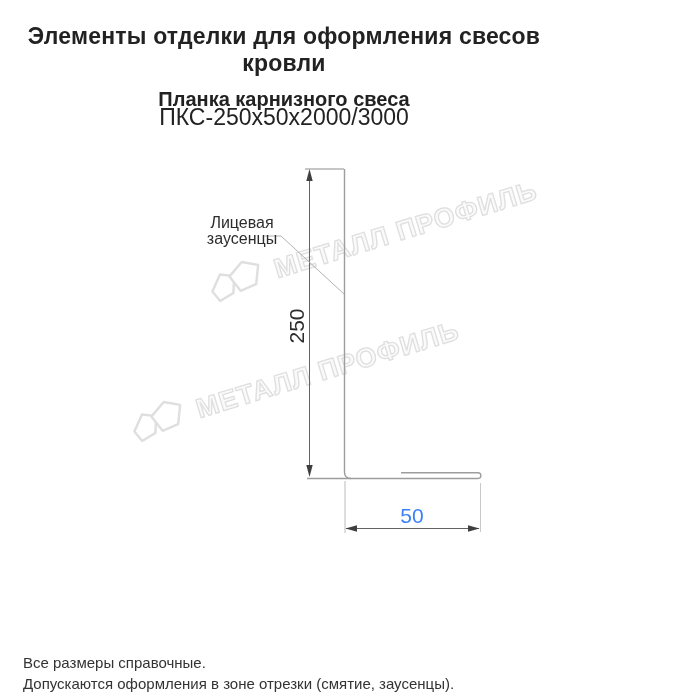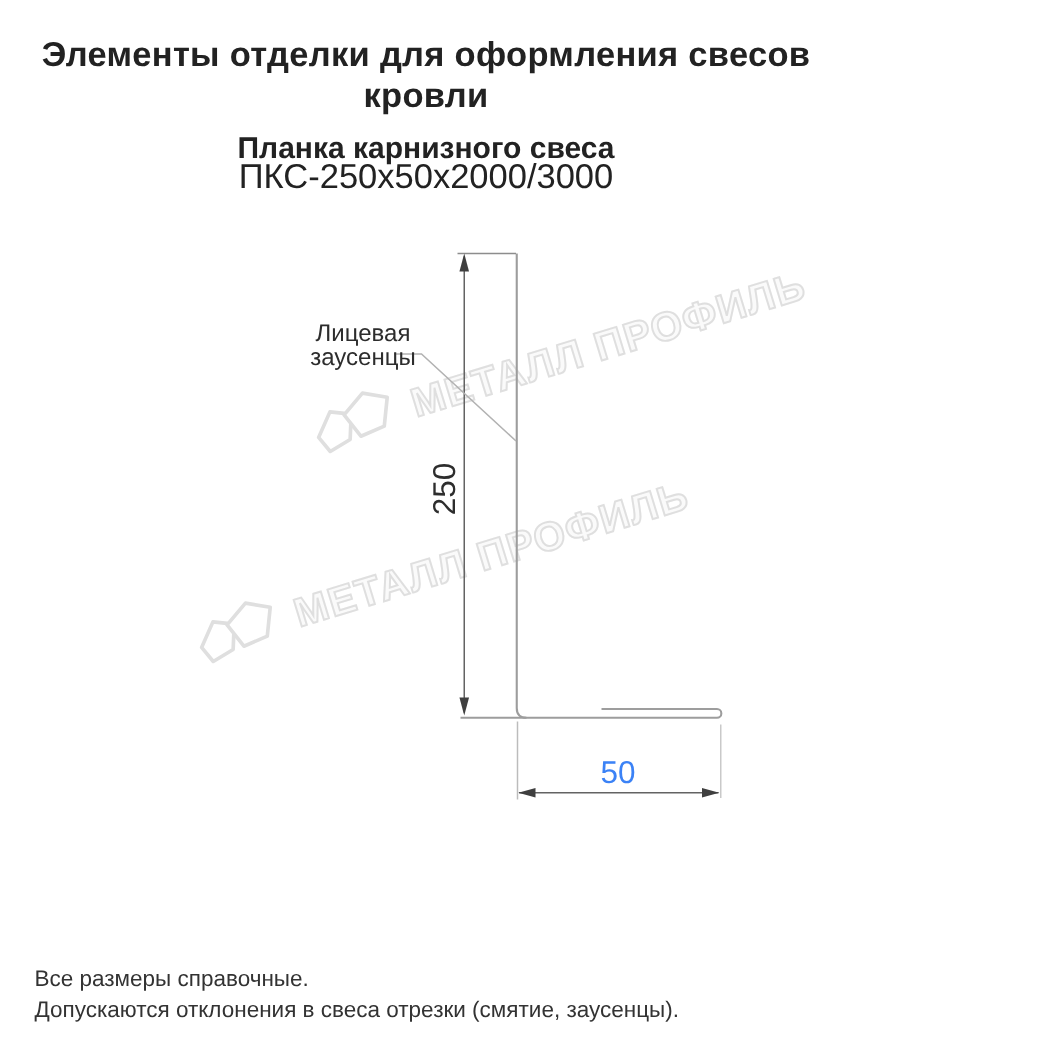--- a/index.html
+++ b/index.html
@@ -19,21 +19,21 @@
   }
   .dim-250{
     left:256px;top:315px;width:80px;height:22px;text-align:center;
     font-size:21px;color:#2d2d2d;
     transform:rotate(-90deg);transform-origin:50% 50%;
   }
   .dim-50{
     left:382px;top:504px;width:60px;text-align:center;
     font-size:21px;color:#3b82f6;
   }
-  .foot{left:23px;font-size:15px;color:#333;}
+  .foot{left:23px;font-size:15px;color:#333;margin-top:10px;}
   .foot1{top:644px;}
   .foot2{top:665px;}
   .wm{
     display:flex;align-items:center;gap:10px;white-space:nowrap;
     transform-origin:0 50%;pointer-events:none;
   }
   .wm-text{
     font-size:27px;font-weight:bold;letter-spacing:1px;
     color:#fafafa;
     -webkit-text-stroke:1.3px #dfdfdf;
@@ -95,13 +95,13 @@
 
 <div class="abs face-label">
   <div>Лицевая</div>
   <div>заусенцы</div>
 </div>
 
 <div class="abs dim-250">250</div>
 <div class="abs dim-50">50</div>
 
 <div class="abs foot foot1">Все размеры справочные.</div>
-<div class="abs foot foot2">Допускаются отклонения в свеса отрезки (смятие, заусенцы).</div>
+<div class="abs foot foot2">Допускаются оформления в зоне отрезки (смятие, заусенцы).</div>
 
 </body></html>

